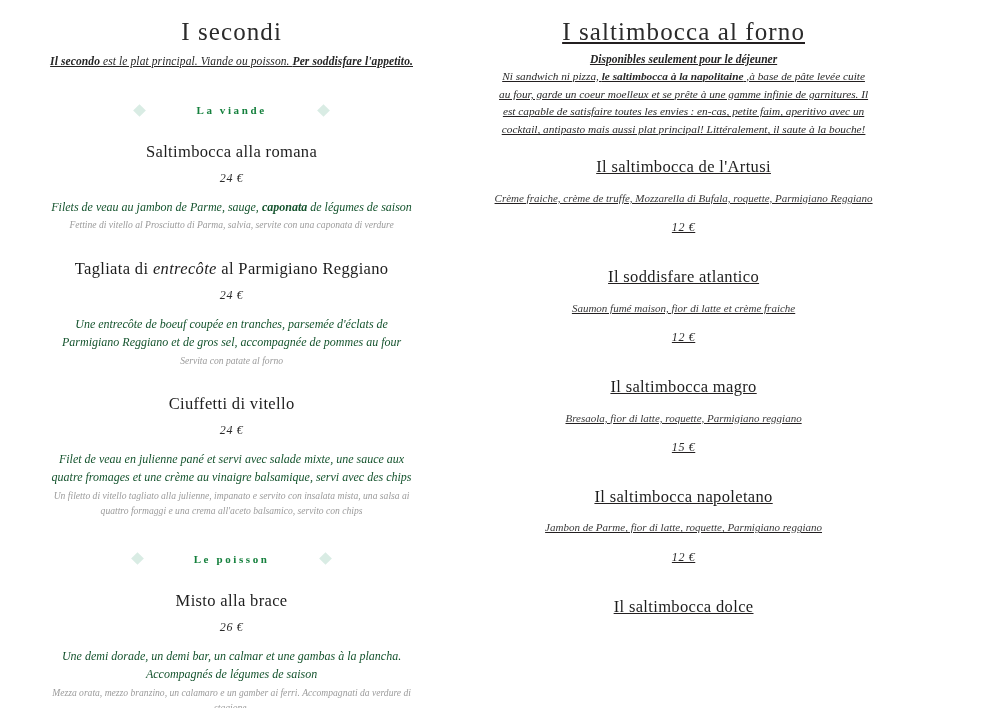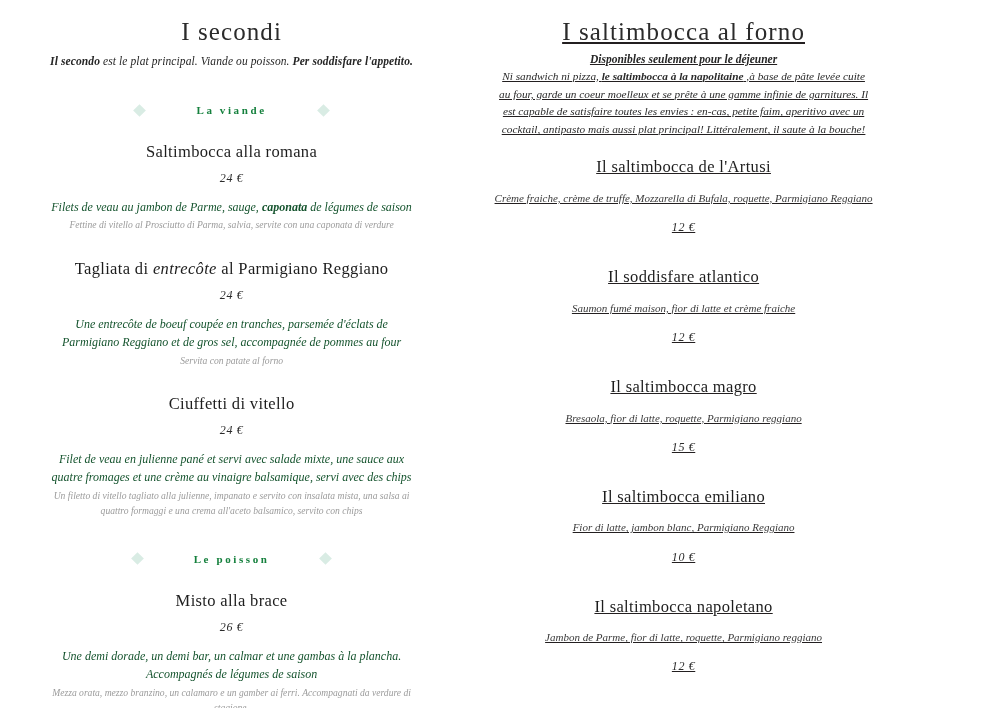--- a/index.html
+++ b/index.html
@@ -41,20 +41,21 @@
     margin: 0 0 6px 0;
     line-height: 1.15;
   }
   .section-tagline {
     font-style: italic;
     font-size: 11.5px;
     line-height: 1.5;
     color: #262626;
     margin: 0;
     letter-spacing: .1px;
+    text-decoration: underline;
   }
   .section-tagline b { font-weight: 700; }
   .section-sub {
     font-style: italic;
     font-weight: 700;
     font-size: 11.5px;
     color: #262626;
     margin: 0 0 3px 0;
   }
   .section-blurb {
@@ -201,25 +202,20 @@
           <div class="dish-title">Il soddisfare atlantico</div>
           <div class="dish-desc-fr">Saumon fumé maison, fior di latte et crème fraiche</div>
           <div class="dish-price">12 €</div>
         </div>
         <div class="dish dish-right">
           <div class="dish-title">Il saltimbocca magro</div>
           <div class="dish-desc-fr">Bresaola, fior di latte, roquette, Parmigiano reggiano</div>
           <div class="dish-price">15 €</div>
         </div>
         <div class="dish dish-right">
-          <div class="dish-title">Il saltimbocca emiliano</div>
-          <div class="dish-desc-fr">Fior di latte, jambon blanc, Parmigiano Reggiano</div>
-          <div class="dish-price">10 €</div>
-        </div>
-        <div class="dish dish-right">
           <div class="dish-title">Il saltimbocca napoletano</div>
           <div class="dish-desc-fr">Jambon de Parme, fior di latte, roquette, Parmigiano reggiano</div>
           <div class="dish-price">12 €</div>
         </div>
         <div class="dish dish-right">
           <div class="dish-title">Il saltimbocca dolce</div>
         </div>
       </div>
   </div>
 

